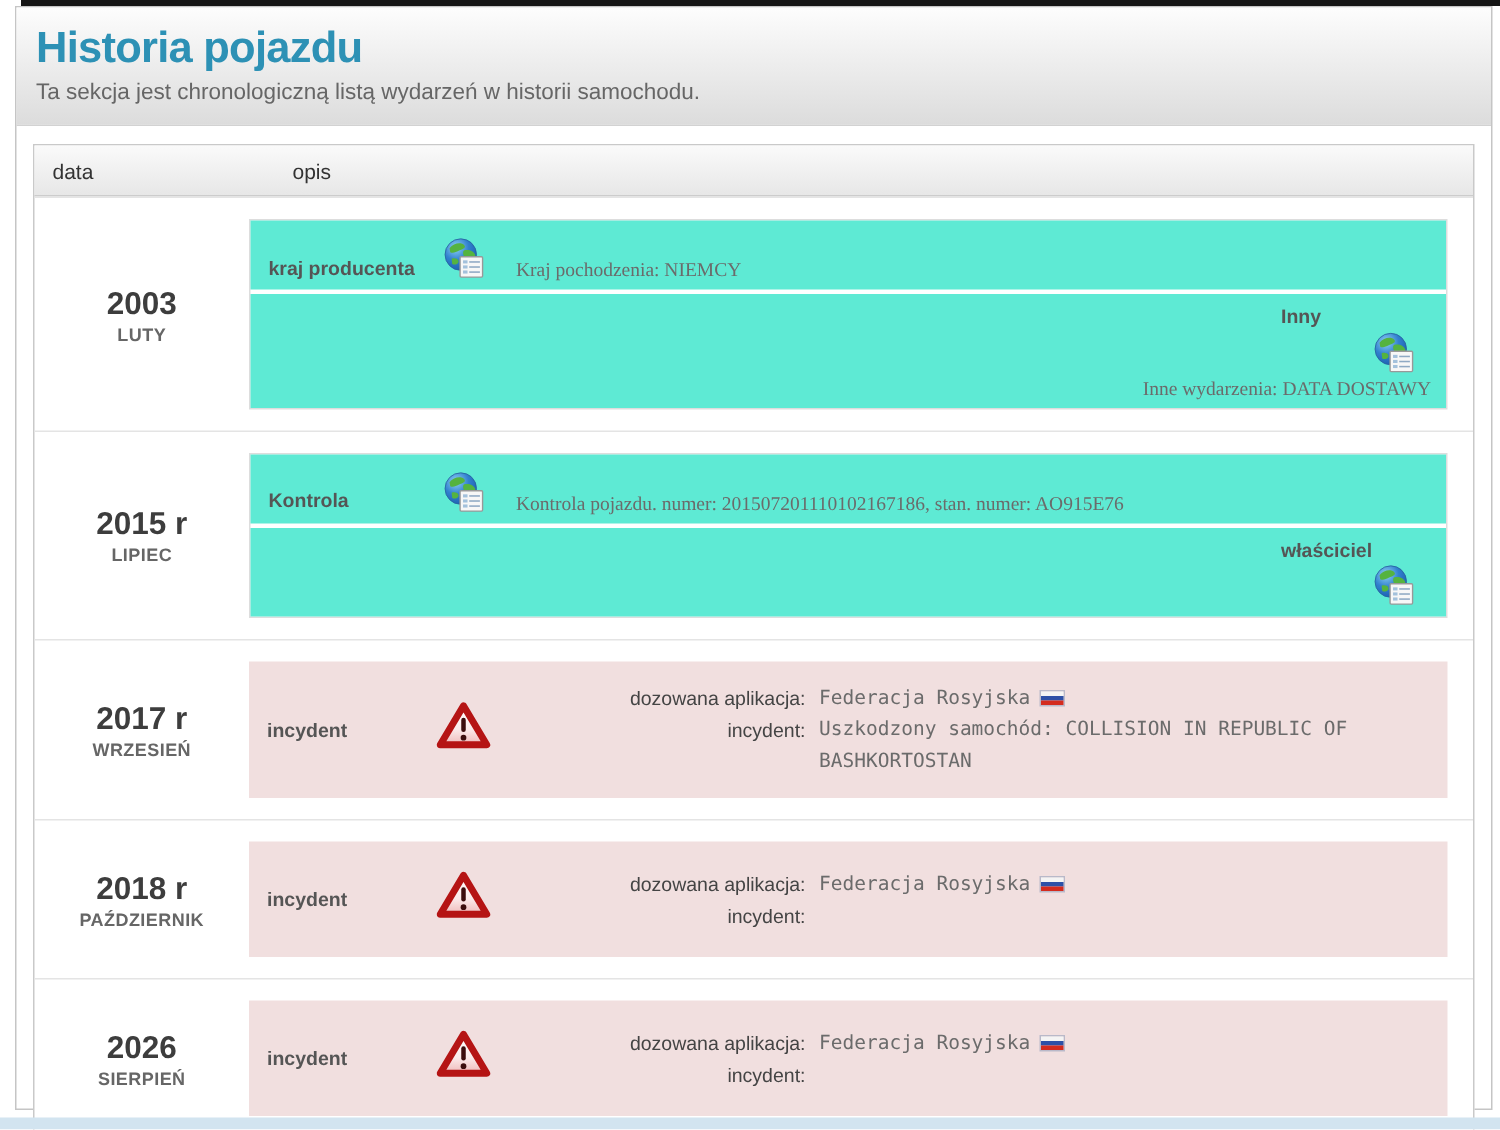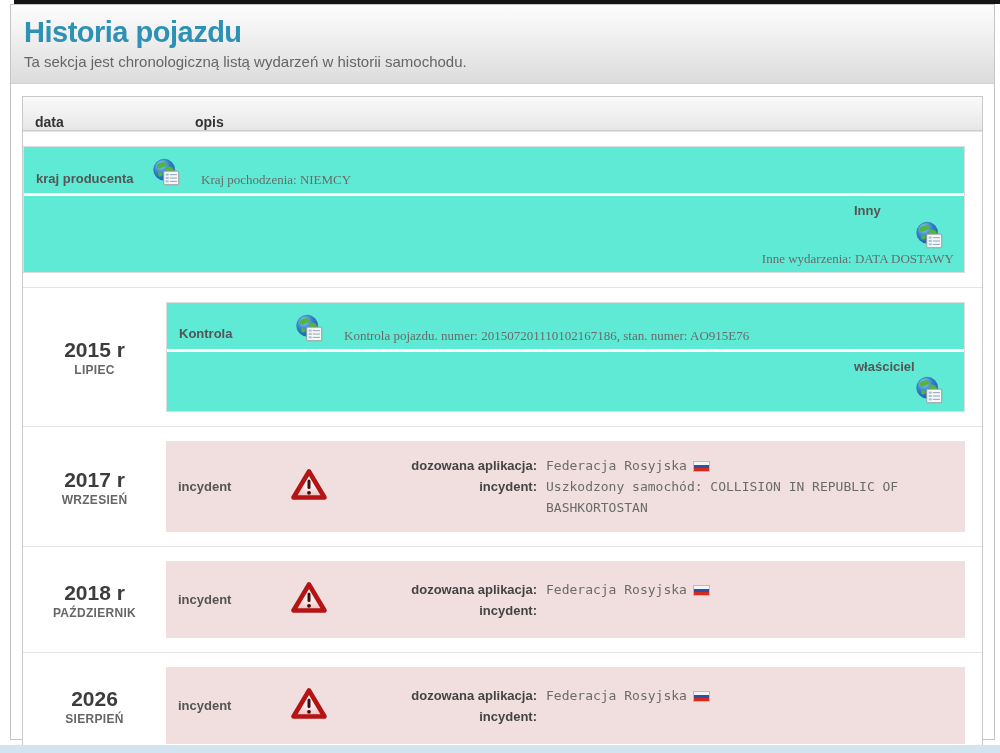--- a/index.html
+++ b/index.html
@@ -10,21 +10,21 @@
 
   .page-frame { position: absolute; top: 4px; left: 10px; right: 5px; bottom: 13px; background: #fff; border: 1px solid #c5c5c5; }
 
   .page-header { background: linear-gradient(#fdfdfd, #dcdcdc); border-bottom: 1px solid #d2d2d2; padding: 11px 14px 13px 13px; }
   .page-title { color: #2d91b5; font-size: 29px; font-weight: bold; letter-spacing: -0.5px; line-height: 1.15; }
   .page-subtitle { color: #666; font-size: 15px; margin-top: 4px; }
 
   .content { padding: 12px 11px; }
   .history-table { border: 1px solid #c9c9c9; background: #fff; }
 
-  .table-head { display: flex; background: linear-gradient(#fafafa, #e7e7e7); border-bottom: 1px solid #ccc; height: 34px; align-items: flex-end; font-size: 14px; font-weight: bold; color: #333; }
+  .table-head { display: flex; background: linear-gradient(#fafafa, #e7e7e7); border-bottom: 1px solid #ccc; height: 34px; align-items: center; font-size: 14px; font-weight: normal; color: #333; }
   .col-date { width: 143px; padding-left: 12px; }
   .col-desc { padding-left: 5px; margin-left: 24px; }
 
   .row { display: flex; align-items: center; padding: 14px 0; border-top: 1px solid #e4e4e4; }
   .row:first-child { border-top: none; }
 
   .date-cell { flex: 0 0 143px; text-align: center; }
   .year { font-size: 21px; font-weight: bold; color: #3d3d3d; line-height: 1.2; }
   .month { font-size: 12px; font-weight: bold; color: #666; margin-top: 1px; letter-spacing: 0.3px; }
 
@@ -37,21 +37,21 @@
   .event-label { width: 110px; font-size: 13px; font-weight: bold; color: #555; line-height: 1.5; }
   .event-icon { width: 55px; display: flex; justify-content: flex-start; padding-left: 6px; }
   .event-text { flex: 1; font-family: Liberation Serif, serif; font-size: 13px; color: #6b6b6b; padding-right: 10px; }
 
   
   .incident-box { background: #f1dfdf; display: flex; align-items: center; padding: 14px 10px 14px 12px; min-height: 77px; }
   .incident-label { width: 110px; font-size: 13px; font-weight: bold; color: #555; }
   .incident-icon { width: 62px; padding-left: 2px; }
   .fields { flex: 1; }
   .field { display: flex; line-height: 21px; }
-  .f-label { width: 196px; text-align: right; padding-right: 9px; font-size: 13px; font-weight: bold; color: #444; flex: 0 0 196px; }
+  .f-label { width: 196px; text-align: right; padding-right: 9px; font-size: 13px; font-weight: normal; color: #444; flex: 0 0 196px; }
   .f-value { font-family: "DejaVu Sans Mono", monospace; font-size: 13px; color: #6b6b6b; max-width: 388px; }
 
   .ru-flag { display: inline-block; width: 17px; height: 11px; border: 1px solid #b9b9c9; vertical-align: -2px; margin-left: 6px; }
   .ru-flag .s { display: block; width: 100%; height: 33.4%; }
   .ru-flag .w { background: #f4f4f4; }
   .ru-flag .b { background: #2d50a7; }
   .ru-flag .r { background: #d42b1e; }
 
   .svg-defs { position: absolute; width: 0; height: 0; }
 </style>
@@ -84,20 +84,24 @@
 
   <div class="content">
     <div class="history-table">
 
       <div class="table-head">
         <div class="col-date">data</div>
         <div class="col-desc">opis</div>
       </div>
 
       <div class="row">
+        <div class="date-cell">
+          <div class="year">2003</div>
+          <div class="month">LUTY</div>
+        </div>
         <div class="desc-cell">
           <div class="event-box">
             <div class="event-subrow">
               <div class="event-label">kraj producenta</div>
               <div class="event-icon">
                 <svg width="30" height="30" viewBox="0 0 32 32">
                     <circle cx="13" cy="12.5" r="11.2" fill="url(#oceanGrad)" stroke="#27639f" stroke-width="0.6"></circle>
                     <path d="M5 8 C8 4 13.5 3.6 15.5 5.8 C17.3 7.8 13.5 8.8 11.5 9.8 C9.5 10.8 7.5 11.8 5.5 10.8 Z" fill="#55b33f"></path>
                     <path d="M15.5 9.5 C18.5 8.5 22.2 9.8 23.2 12.6 C24.1 15.4 20.5 17.3 17.8 16.4 C15.1 15.5 13.6 10.4 15.5 9.5 Z" fill="#55b33f"></path>
                     <path d="M6.5 15.5 C8.5 14.6 11.4 15.5 11.4 17.4 C11.4 19.3 8.6 20.2 6.9 19.2 Z" fill="#55b33f"></path>

